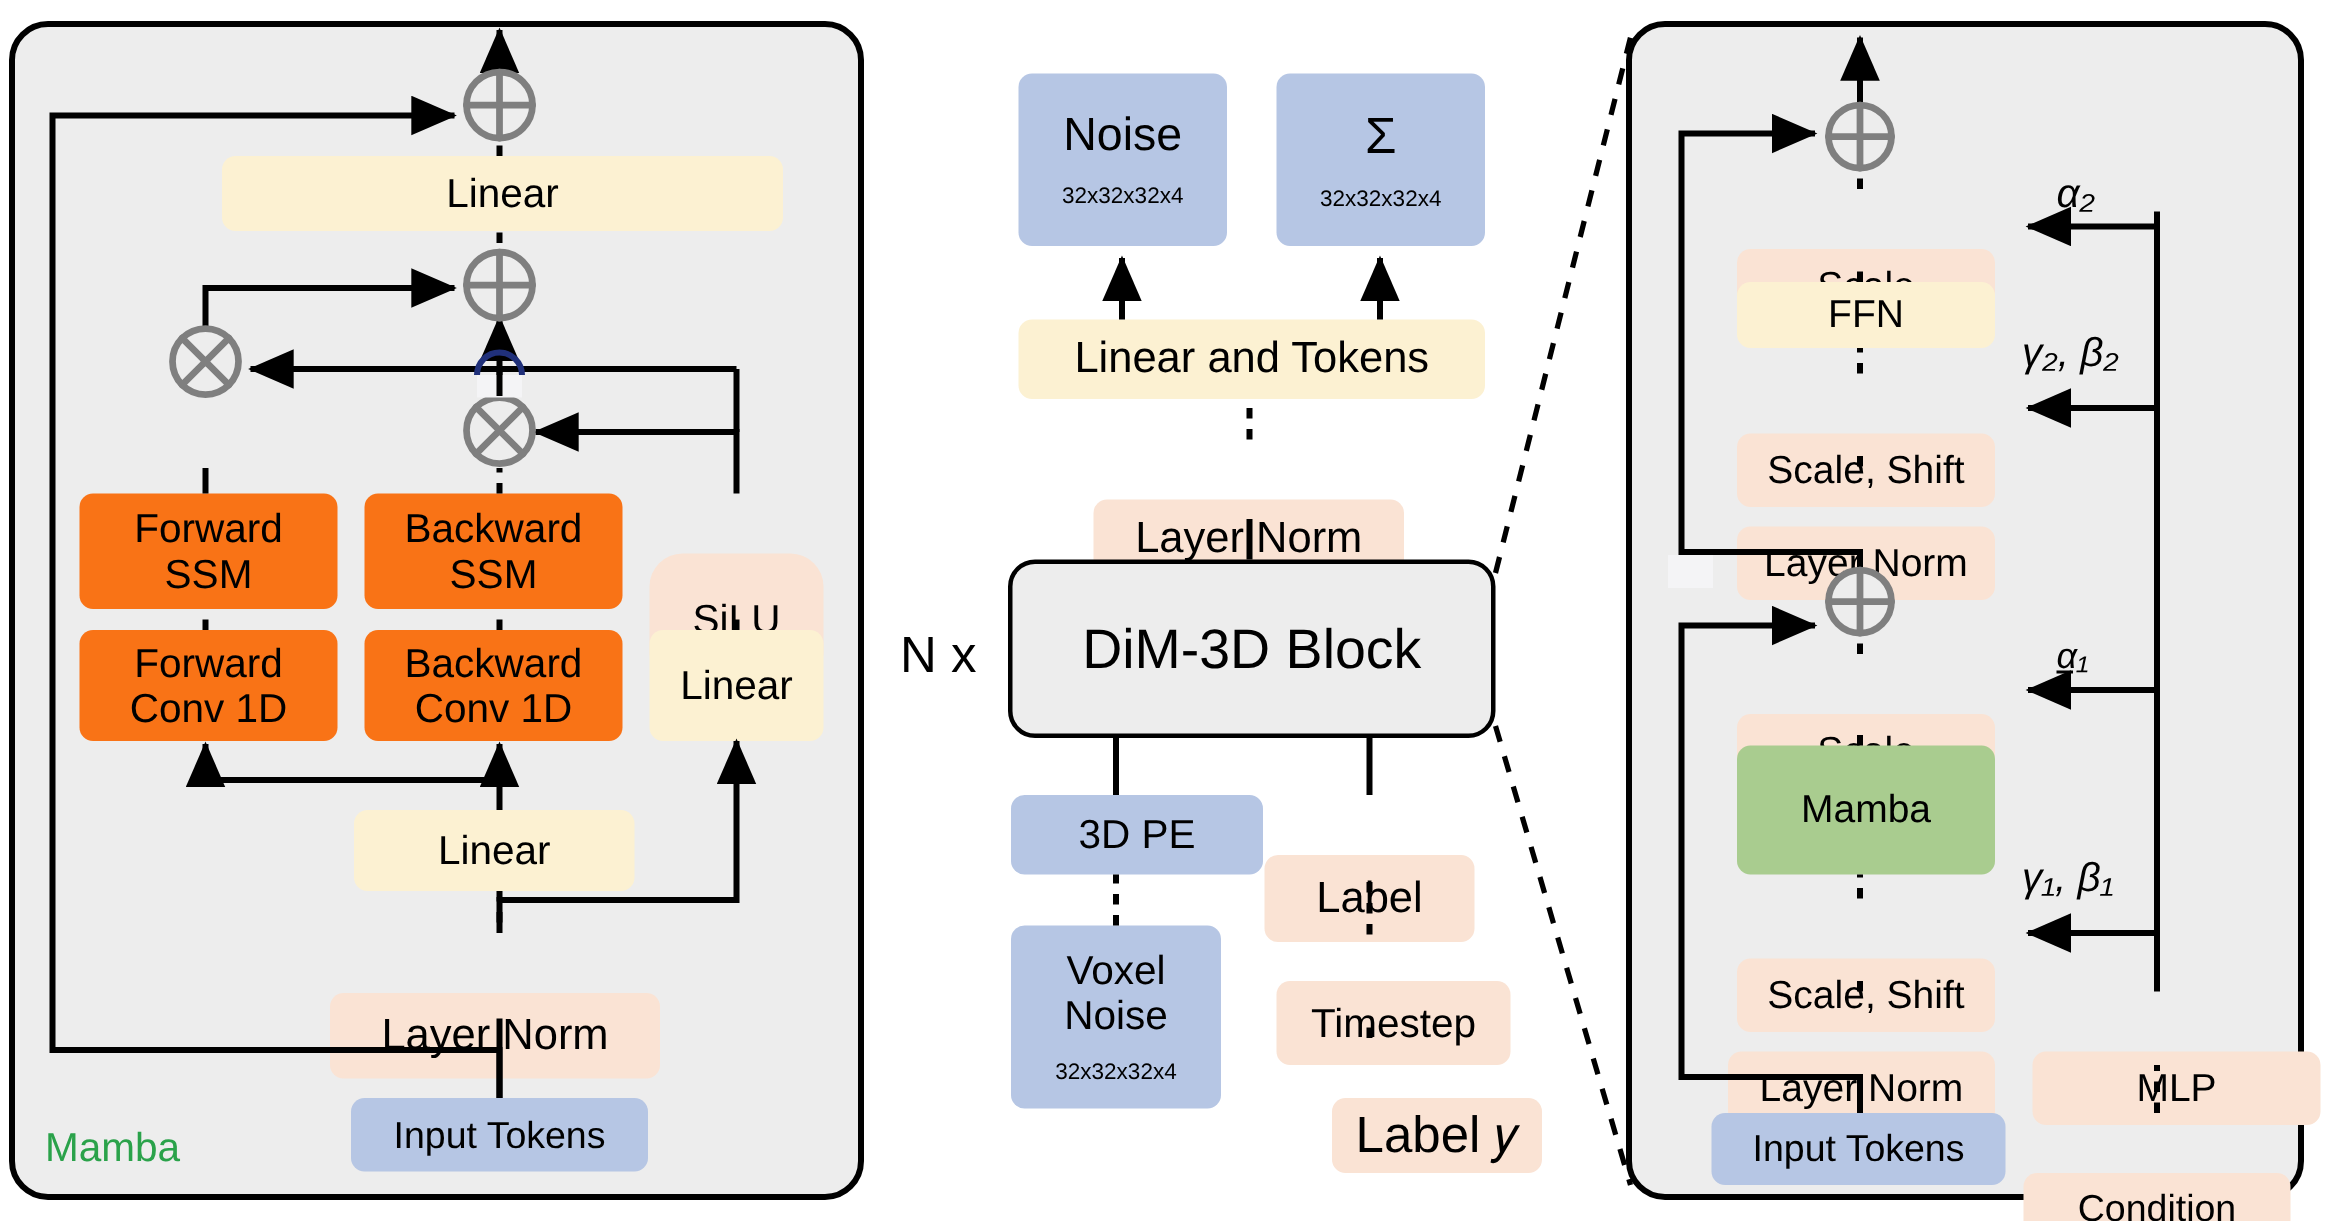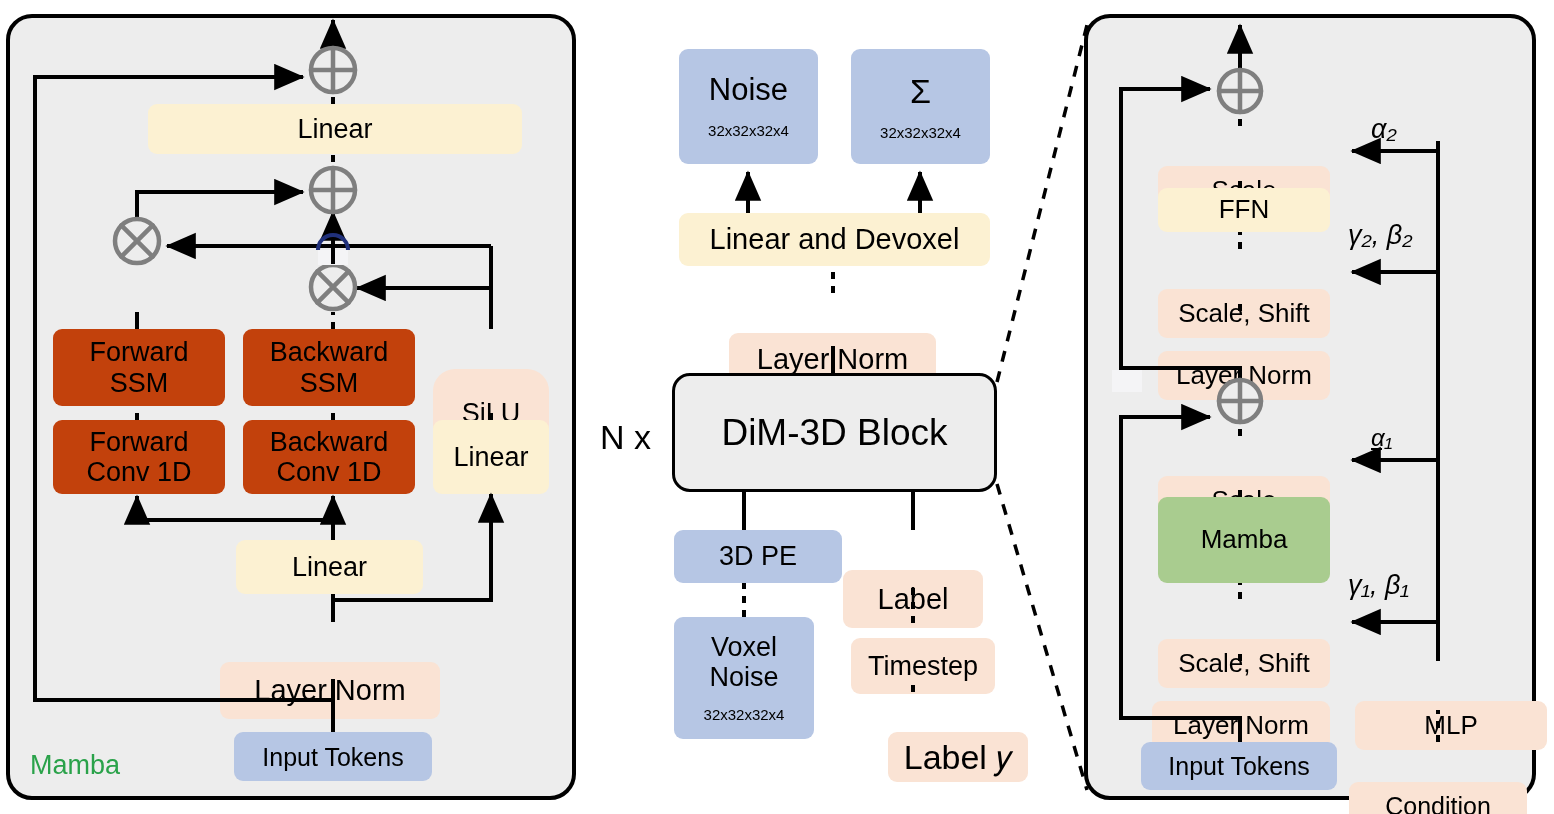--- a/index.html
+++ b/index.html
@@ -3,21 +3,21 @@
 <meta charset="utf-8">
 <style>
   html,body{margin:0;padding:0;background:#ffffff;}
   body{width:1554px;height:814px;position:relative;overflow:hidden;
        font-family:"Liberation Sans","DejaVu Sans",sans-serif;color:#000;}
   .panel{position:absolute;background:#ededed;border:4px solid #000;border-radius:26px;box-sizing:border-box;}
   .box{position:absolute;box-sizing:border-box;border-radius:9px;display:flex;
        flex-direction:column;align-items:center;justify-content:center;text-align:center;
        line-height:1.12;}
   .c-yellow{background:#fcf1d2;}
-  .c-green{background:#c2410c;}
+  .c-green{background:#f97316;}
   .c-peach{background:#fae3d4;margin-top:40px;}
   .c-blue{background:#b6c6e4;}
   .c-mamba{background:#a9cc8f;}
   .c-grey{background:#ededed;border:3px solid #000;border-radius:18px;}
   .sub{font-size:15px;margin-top:15px;}
   svg.wires{position:absolute;left:0;top:0;width:1554px;height:814px;overflow:visible;pointer-events:none;}
   .lbl{position:absolute;font-style:italic;}
   .mamba-tag{position:absolute;color:#2aa24a;font-size:27px;}
   .nx{position:absolute;font-size:34px;}
 </style>
@@ -76,21 +76,21 @@
   <span>Noise</span>
   <span class="sub">32x32x32x4</span>
 </div>
 
 <div class="box c-blue" style="left:851px;top:49px;width:139px;height:115px;font-size:34px;">
   <span>Σ</span>
   <span class="sub">32x32x32x4</span>
 </div>
 
 <div class="box c-yellow" style="left:679px;top:213px;width:311px;height:53px;font-size:29px;">
-  <span>Linear and Devoxel</span>
+  <span>Linear and Tokens</span>
 </div>
 
 <div class="box c-peach" style="left:729px;top:293px;width:207px;height:53px;font-size:29px;">
   <span>Layer Norm</span>
 </div>
 
 <div class="nx" style="left:600px;top:418px;">N x</div>
 
 <div class="box c-grey" style="left:672px;top:373px;width:325px;height:119px;font-size:37px;">
   <span>DiM-3D Block</span>
@@ -103,21 +103,21 @@
 <div class="box c-peach" style="left:843px;top:530px;width:140px;height:58px;font-size:29px;">
   <span>Label</span>
 </div>
 
 <div class="box c-blue" style="left:674px;top:617px;width:140px;height:122px;font-size:27px;">
   <span>Voxel</span>
   <span>Noise</span>
   <span class="sub">32x32x32x4</span>
 </div>
 
-<div class="box c-peach" style="left:851px;top:598px;width:144px;height:56px;font-size:27px;">
+<div class="box c-peach" style="left:851px;top:614px;width:156px;height:56px;font-size:27px;">
   <span>Timestep</span>
 </div>
 
 <div class="box c-peach" style="left:888px;top:692px;width:140px;height:50px;font-size:34px;">
   <span>Label 𝑦</span>
 </div>
 
 <div class="panel" style="left:1084px;top:14px;width:452px;height:786px;"></div>
 
 <div class="box c-peach" style="left:1158px;top:126px;width:172px;height:50px;font-size:26px;">

